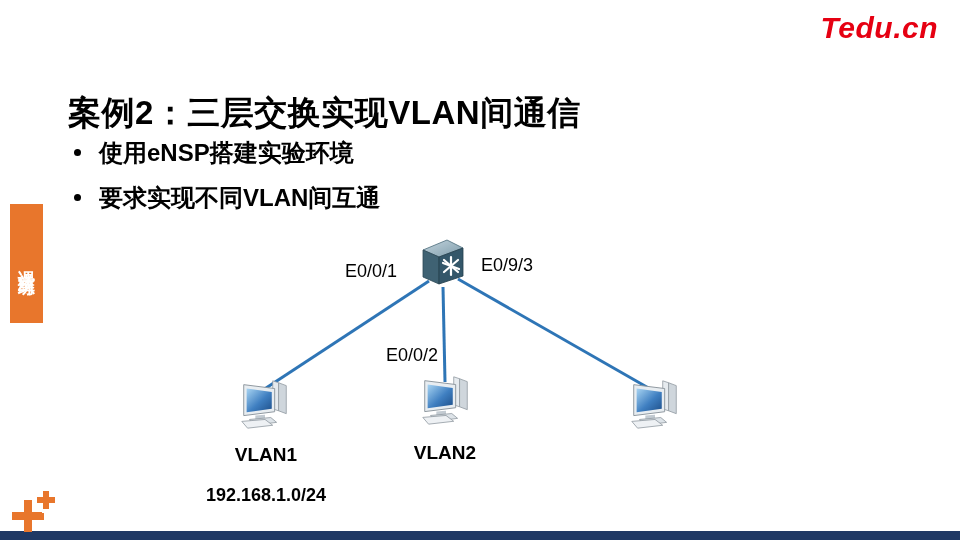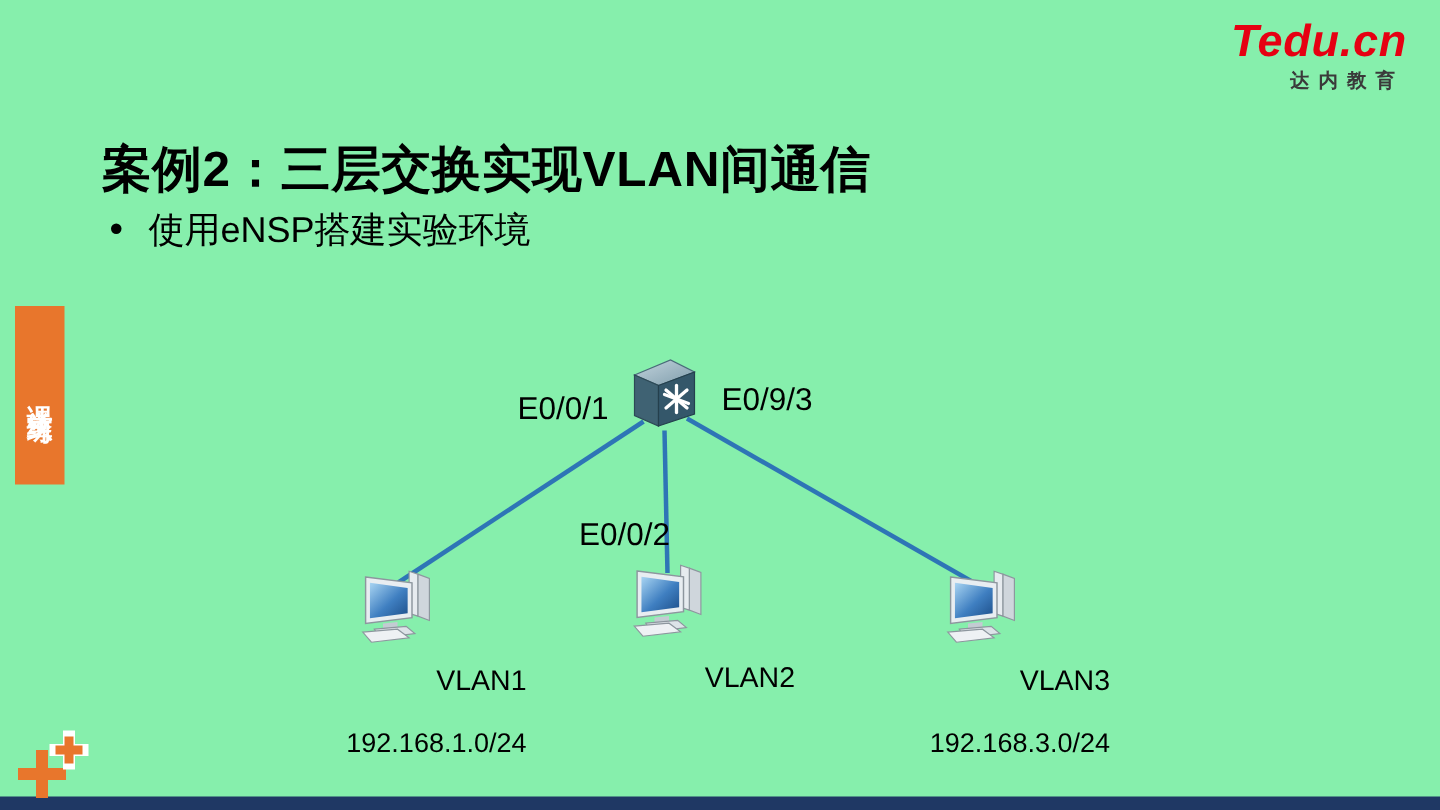--- a/index.html
+++ b/index.html
@@ -9,21 +9,21 @@
     --navy:#1F3864;
   }
   *{margin:0;padding:0;box-sizing:border-box;}
   body{
     font-family:"Liberation Sans","DejaVu Sans",sans-serif;
     background:#777;
   }
   .slide{
     position:relative;
     width:960px;height:540px;
-    background:#86efac;
+    background:#ffffff;
     overflow:hidden;
     margin:0 auto;
   }
   
   .page-title{
     position:absolute;left:68px;top:58px;
     font-size:33px;font-weight:700;color:#000;
     letter-spacing:0.5px;white-space:nowrap;margin-top:33px;
   }
   .logo{
@@ -36,21 +36,21 @@
   .logo-sub{
     font-size:13px;font-weight:700;color:#3a3a3a;
     letter-spacing:6px;margin-top:1px;margin-right:2px;
   }
   
   .bullets{
     position:absolute;left:74px;top:130px;list-style:none;
   }
   .bullets li{
     display:flex;align-items:center;
-    font-size:24px;color:#000;height:45px;white-space:nowrap;
+    font-size:24px;color:#000;height:45px;white-space:nowrap;font-weight:bold;
   }
   .bullets li .dot{
     width:7px;height:7px;border-radius:50%;
     background:#000;margin-right:18px;flex:0 0 auto;
   }
   
   .side-tab{
     position:absolute;left:10px;top:204px;
     width:33px;height:119px;
     background:var(--orange);
@@ -65,27 +65,27 @@
     position:absolute;left:0;top:0;width:960px;height:540px;
     pointer-events:none;
   }
   .node{position:absolute;}
   .switch-node{left:417px;top:236px;width:52px;height:52px;}
   .pc-node{width:58px;height:56px;}
   .pc-1{left:236px;top:376px;}
   .pc-2{left:417px;top:372px;}
   .pc-3{left:626px;top:376px;}
   .port-label{
-    position:absolute;font-size:21px;color:#000;white-space:nowrap;
+    position:absolute;font-size:18px;color:#000;white-space:nowrap;
   }
   .port-1{left:345px;top:261px;}
   .port-2{left:386px;top:305px;margin-top:40px;}
   .port-3{left:481px;top:255px;}
   .pc-label{
-    position:absolute;width:170px;text-align:right;color:#000;
+    position:absolute;width:170px;text-align:center;color:#000;font-weight:bold;
   }
   .pc-label .pc-name{font-size:19px;line-height:25px;}
   .pc-label .pc-subnet{font-size:18px;line-height:25px;margin-top:16px;}
   .pc-label-1{left:181px;top:442px;}
   .pc-label-2{left:360px;top:440px;}
   .pc-label-3{left:570px;top:442px;}
   
   .footer-bar{
     position:absolute;left:0;right:0;bottom:0;height:9px;
     background:var(--navy);
@@ -100,29 +100,32 @@
   .plus-outline{left:33px;top:11px;width:26px;height:26px;}
   .plus-small{left:37px;top:15px;width:18px;height:18px;}
 </style>
 </head>
 <body>
 
 <div class="slide">
 
   <div class="logo">
     <div class="logo-brand">Tedu.cn</div>
-    <div class="logo-sub">达内教育</div>
   </div>
 
   <h1 class="page-title">案例2：三层交换实现VLAN间通信</h1>
 
   <ul class="bullets">
     <li>
       <span class="dot"></span>
       <span>使用eNSP搭建实验环境</span>
+    </li>
+    <li>
+      <span class="dot"></span>
+      <span>要求实现不同VLAN间互通</span>
     </li>
   </ul>
 
   <div class="side-tab">
     <span>课堂练习</span>
   </div>
 
   <svg class="links-svg" viewBox="0 0 960 540">
     <line x1="429" y1="281" x2="263" y2="390" stroke="#2E75B6" stroke-width="3"></line>
     <line x1="443" y1="287" x2="445" y2="382" stroke="#2E75B6" stroke-width="3"></line>
@@ -194,24 +197,20 @@
   <span class="port-label port-2">E0/0/2</span>
   <span class="port-label port-3">E0/9/3</span>
 
   <div class="pc-label pc-label-1">
     <div class="pc-name">VLAN1</div>
     <div class="pc-subnet">192.168.1.0/24</div>
   </div>
   <div class="pc-label pc-label-2">
     <div class="pc-name">VLAN2</div>
   </div>
-  <div class="pc-label pc-label-3">
-    <div class="pc-name">VLAN3</div>
-    <div class="pc-subnet">192.168.3.0/24</div>
-  </div>
 
   <div class="footer-bar"></div>
   <div class="plus-decoration">
     <span class="plus plus-big"></span>
     <span class="plus white plus-outline"></span>
     <span class="plus plus-small"></span>
   </div>
 
 </div>
 

